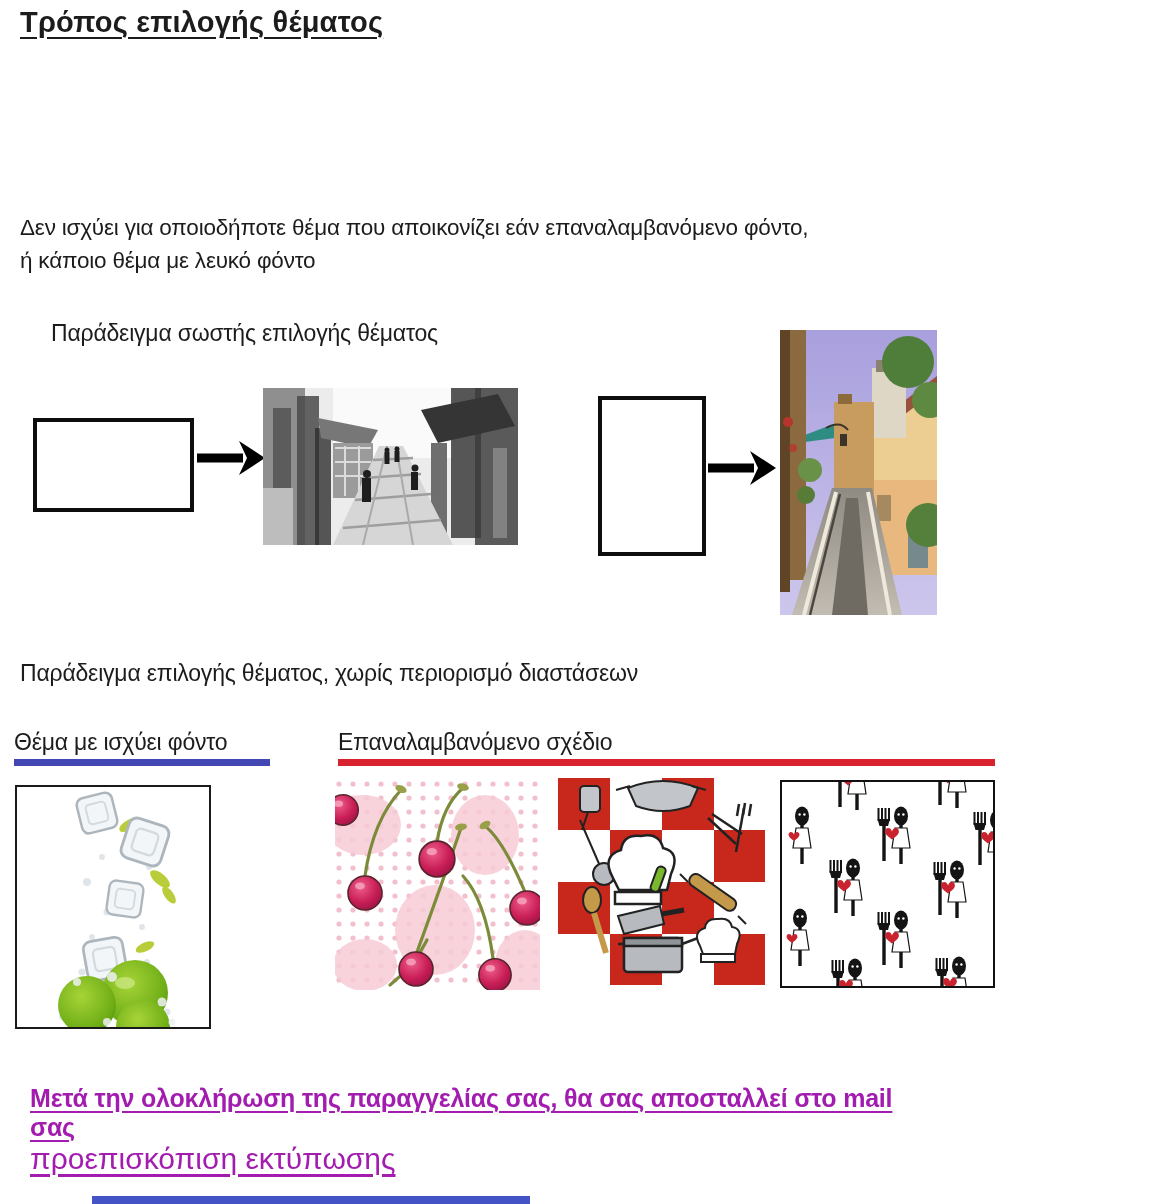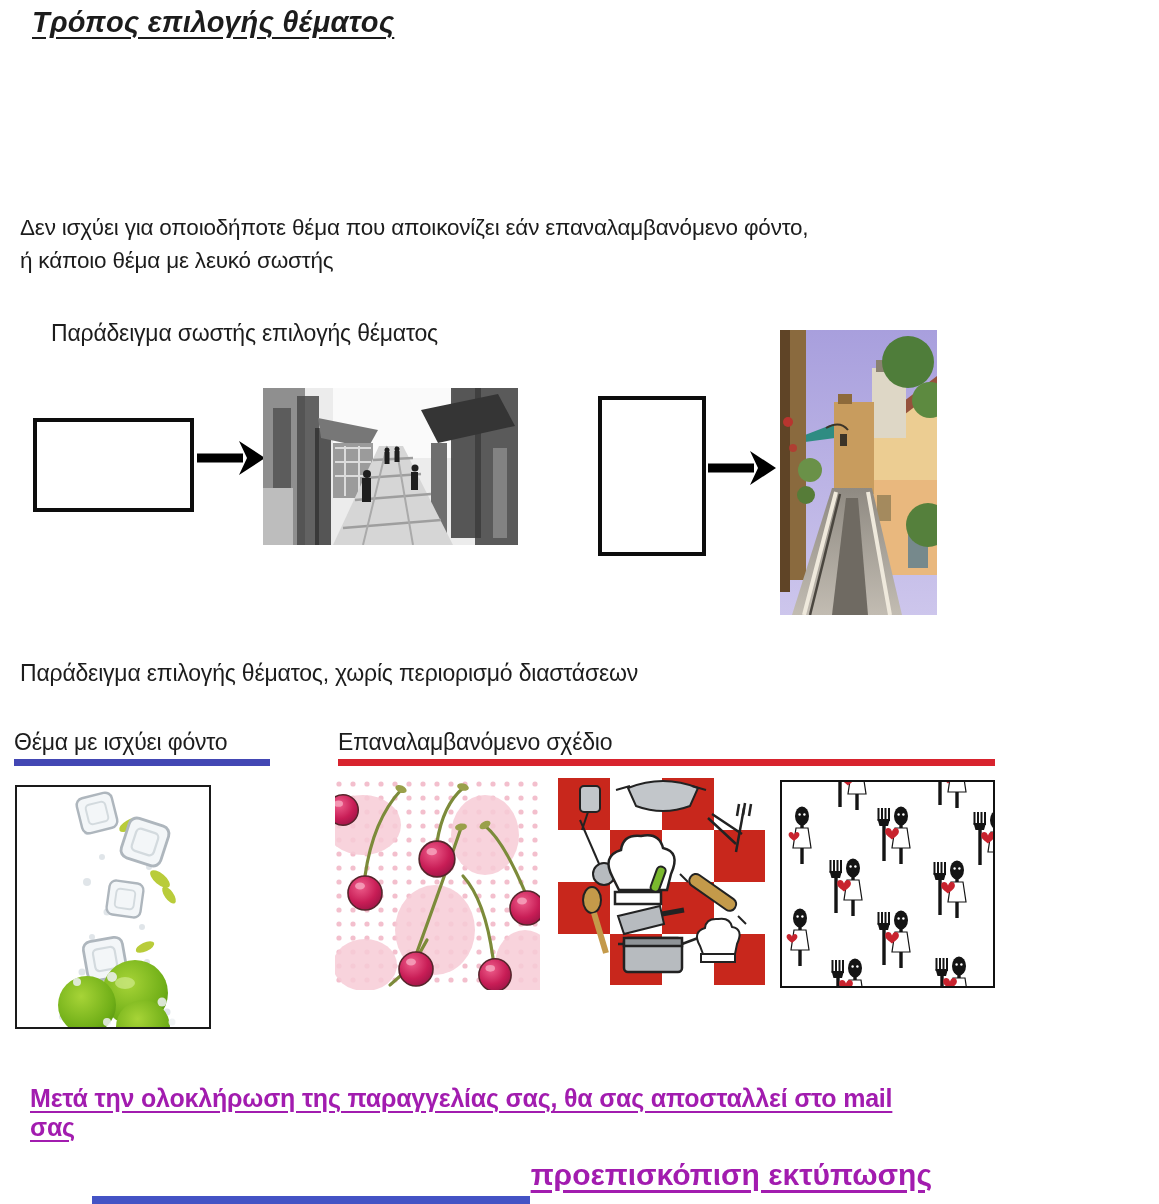--- a/index.html
+++ b/index.html
@@ -2,21 +2,21 @@
 <html><head>
 <meta charset="utf-8">
 <style>
   html,body{margin:0;padding:0;background:#fff;}
   #page{
     position:relative;width:1159px;height:1204px;background:#ffffff;overflow:hidden;
     font-family:"Liberation Sans", sans-serif;color:#1c1c1c;
   }
   .abs{position:absolute;}
   #title{
-    left:32px;top:6px;font-size:29px;font-style:italic;font-weight:600;
+    left:20px;top:6px;font-size:29px;font-weight:600;
     text-decoration:underline;text-underline-offset:5px;letter-spacing:0.2px;
   }
   .para{font-size:22.5px;letter-spacing:-0.2px;line-height:37px;color:#1c1c1c;}
   #p1{left:20px;top:69px;width:1080px;}
   #p2{left:20px;top:149px;width:1080px;}
   #p3{left:20px;top:211px;width:1080px;line-height:33px;}
   .section-label{font-size:23px;letter-spacing:-0.2px;color:#1c1c1c;}
   #correct-label{left:20px;top:320px;margin-left:31px;}
   #nolimit-label{left:20px;top:660px;}
   #whitebg-label{left:14px;top:729px;}
@@ -30,35 +30,35 @@
   #bw-image{left:263px;top:388px;width:255px;height:157px;}
   #watercolor-image{left:780px;top:330px;width:157px;height:285px;}
   #underline-blue{left:14px;top:759px;width:256px;height:7px;background:#4347b4;}
   #underline-red{left:338px;top:759px;width:657px;height:7px;background:#d8232e;}
   #lime-image{left:15px;top:785px;width:192px;height:240px;border:2px solid #1a1a1a;background:#fff;}
   #cherry-image{left:335px;top:780px;width:205px;height:210px;}
   #kitchen-image{left:558px;top:778px;width:207px;height:207px;}
   #cutlery-image{left:780px;top:780px;width:211px;height:204px;border:2px solid #111;background:#fff;}
   #footer{left:30px;top:1084px;width:902px;color:#a21caf;}
   #footer-line1{font-size:25px;font-weight:bold;text-decoration:underline;text-underline-offset:4px;letter-spacing:-0.2px;}
-  #footer-line2{margin-top:16px;text-align:right;font-size:30px;font-weight:bold;text-decoration:underline;text-underline-offset:5px;}
+  #footer-line2{text-align:left;font-size:30px;font-weight:normal;text-decoration:underline;text-underline-offset:5px;}
   #footer-bar{left:92px;top:1196px;width:438px;height:8px;background:#4453c5;}
 </style>
 </head>
 <body>
 
 <div id="page">
 
   <div class="abs" id="title">Τρόπος επιλογής θέματος</div>
 
 
 
   <div class="abs para" id="p3">
     <div>Δεν ισχύει για οποιοδήποτε θέμα που αποικονίζει εάν επαναλαμβανόμενο φόντο,</div>
-    <div>ή κάποιο θέμα με λευκό σωστής</div>
+    <div>ή κάποιο θέμα με λευκό φόντο</div>
   </div>
 
   <div class="abs section-label" id="correct-label">Παράδειγμα σωστής επιλογής θέματος</div>
 
   <div class="abs placeholder-rect" id="rect1"></div>
 
   <svg class="abs" id="arrow1" width="68" height="40" viewBox="0 0 68 40">
     <line x1="0" y1="20" x2="46" y2="20" stroke="#000" stroke-width="9"></line>
     <polygon points="42,3 68,20 42,37 50,20" fill="#000"></polygon>
   </svg>

